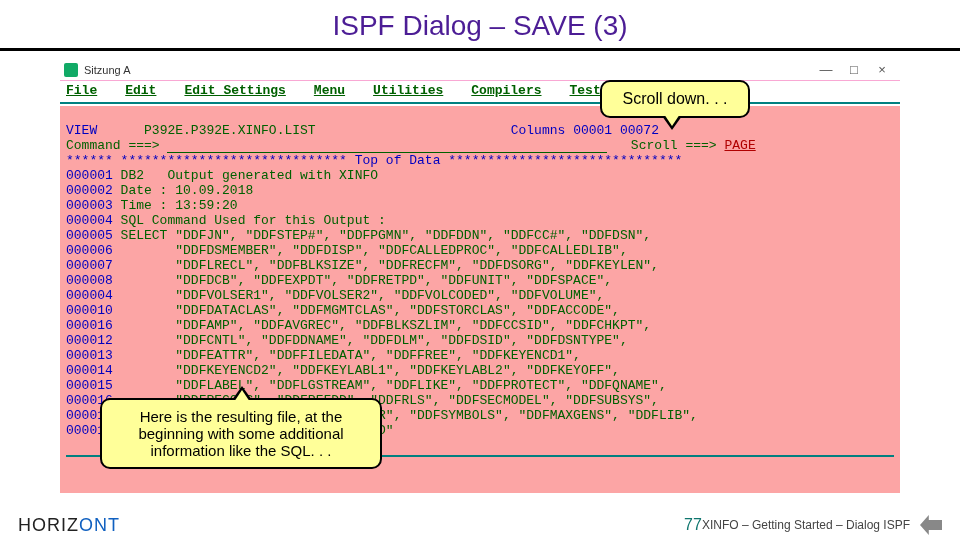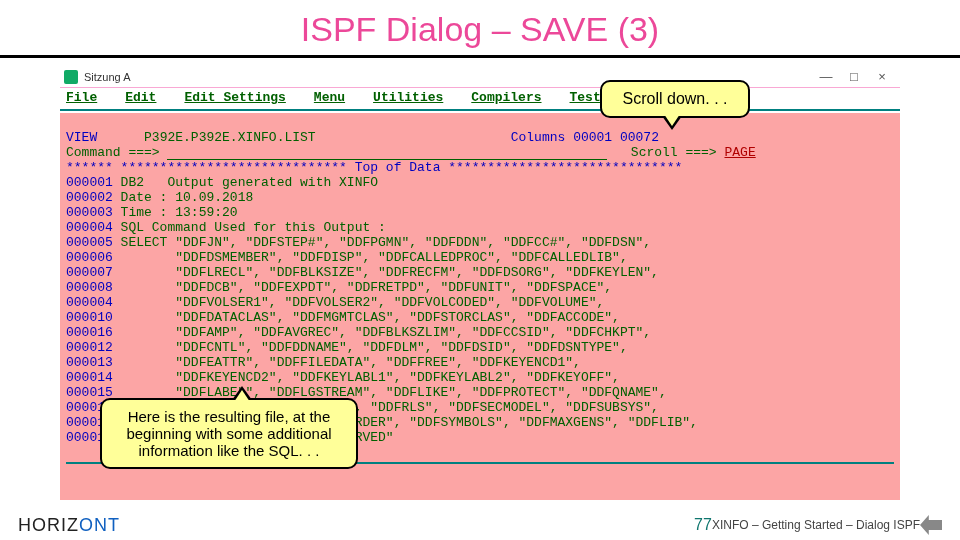--- a/index.html
+++ b/index.html
@@ -6,22 +6,22 @@
   body {
     width: 960px;
     height: 540px;
     background: #fff;
     font-family: Arial, sans-serif;
     position: relative;
     overflow: hidden;
   }
   .slide-title {
     text-align: center;
-    font-size: 34px;
-    color: #ec4899;
+    font-size: 28px;
+    color: #4c1d95;
     padding: 10px 0 6px;
     font-weight: normal;
   }
   .title-rule {
     border: none;
     border-top: 3px solid #000;
     margin: 0 0 8px 0;
   }
   .terminal-wrap {
     margin: 0 60px;
@@ -92,21 +92,21 @@
     border-top: 14px solid #000;
   }
   #callout-scroll .tail::after {
     content: "";
     position: absolute;
     top: -16px; left: -8px;
     border-left: 8px solid transparent;
     border-right: 8px solid transparent;
     border-top: 12px solid #ffff99;
   }
-  #callout-result { top: 398px; left: 100px; width: 258px; font-size: 15px; }
+  #callout-result { top: 398px; left: 100px; width: 282px; font-size: 15px; }
   #callout-result .tail {
     top: -14px; left: 130px;
     border-left: 10px solid transparent;
     border-right: 10px solid transparent;
     border-bottom: 14px solid #000;
   }
   #callout-result .tail::after {
     content: "";
     position: absolute;
     top: 4px; left: -8px;
@@ -133,21 +133,21 @@
     display: flex;
     align-items: center;
     padding: 0 18px;
     font-size: 13px;
     color: #333;
     margin-top: 28px;
   }
   .footer .brand { font-size: 18px; letter-spacing: 1px; color: #222; }
   .footer .brand .hz-blue { color: #1060c0; }
   .footer .pgnum { flex: 1; text-align: right; font-size: 16px; color: #0f766e; }
-  .footer .right { font-size: 12px; color: #444; display: flex; align-items: center; }
+  .footer .right { font-size: 12px; color: #444; display: flex; align-items: center; gap: 10px; }
   .footer .nav-back {
     width: 22px; height: 20px;
     background: #888;
     clip-path: polygon(40% 0, 40% 25%, 100% 25%, 100% 75%, 40% 75%, 40% 100%, 0 50%);
   }
 </style>
 </head>
 <body>
 
 <div class="slide-title">ISPF Dialog – SAVE (3)</div>

